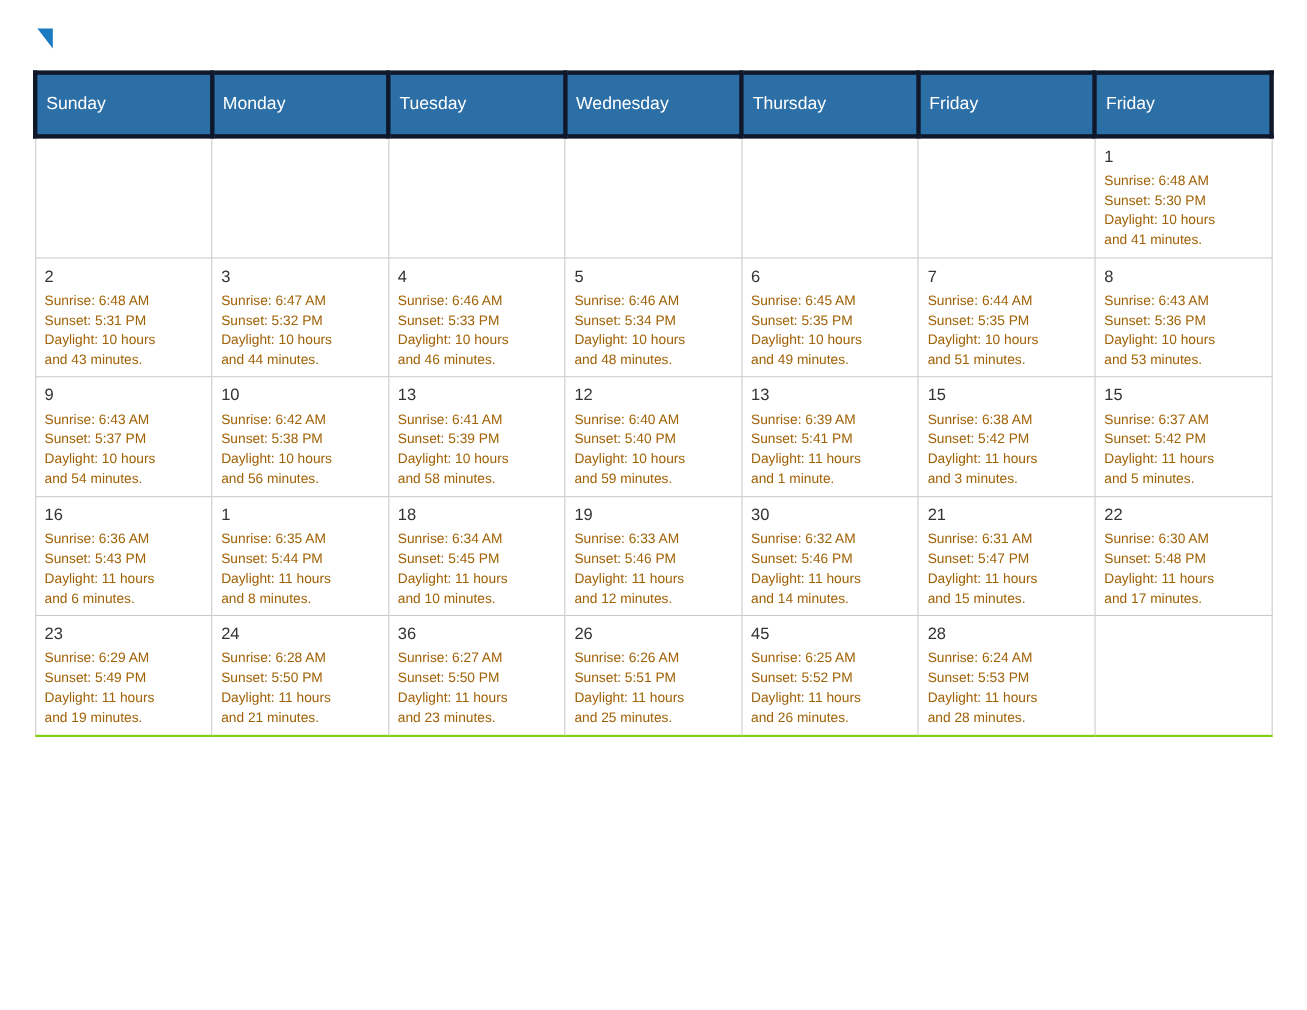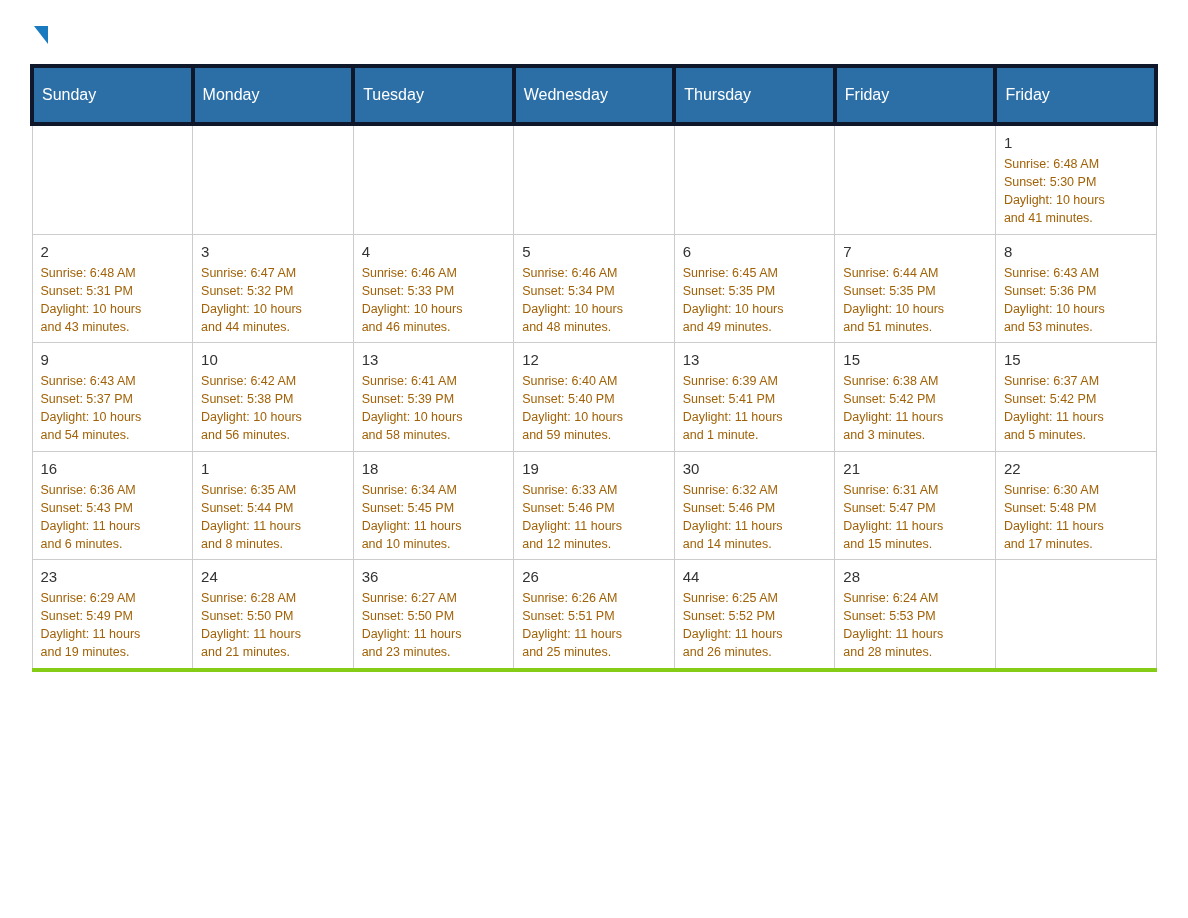--- a/index.html
+++ b/index.html
@@ -87,21 +87,21 @@
     }
     .day-info {
       font-size: 12.5px;
       color: #a16207;
       line-height: 1.45;
     }
     .empty-cell {
       background: #fff;
     }
     tr:last-child td {
-      border-bottom: 4px solid #84cc16;
+      border-bottom: 2px solid #84cc16;
     }
   </style>
 </head>
 <body>
 
 <div class="header">
   <div class="logo">
     <div class="logo-top">
       <span class="logo-general"></span>
       <div class="logo-arrow"></div>
@@ -240,21 +240,21 @@
         </td>
         <td>
           <span class="day-number">36</span>
           <div class="day-info">Sunrise: 6:27 AM<br>Sunset: 5:50 PM<br>Daylight: 11 hours<br>and 23 minutes.</div>
         </td>
         <td>
           <span class="day-number">26</span>
           <div class="day-info">Sunrise: 6:26 AM<br>Sunset: 5:51 PM<br>Daylight: 11 hours<br>and 25 minutes.</div>
         </td>
         <td>
-          <span class="day-number">44</span>
+          <span class="day-number">45</span>
           <div class="day-info">Sunrise: 6:25 AM<br>Sunset: 5:52 PM<br>Daylight: 11 hours<br>and 26 minutes.</div>
         </td>
         <td>
           <span class="day-number">28</span>
           <div class="day-info">Sunrise: 6:24 AM<br>Sunset: 5:53 PM<br>Daylight: 11 hours<br>and 28 minutes.</div>
         </td>
         <td class="empty-cell"></td>
       </tr>
     </tbody>
 </table>

